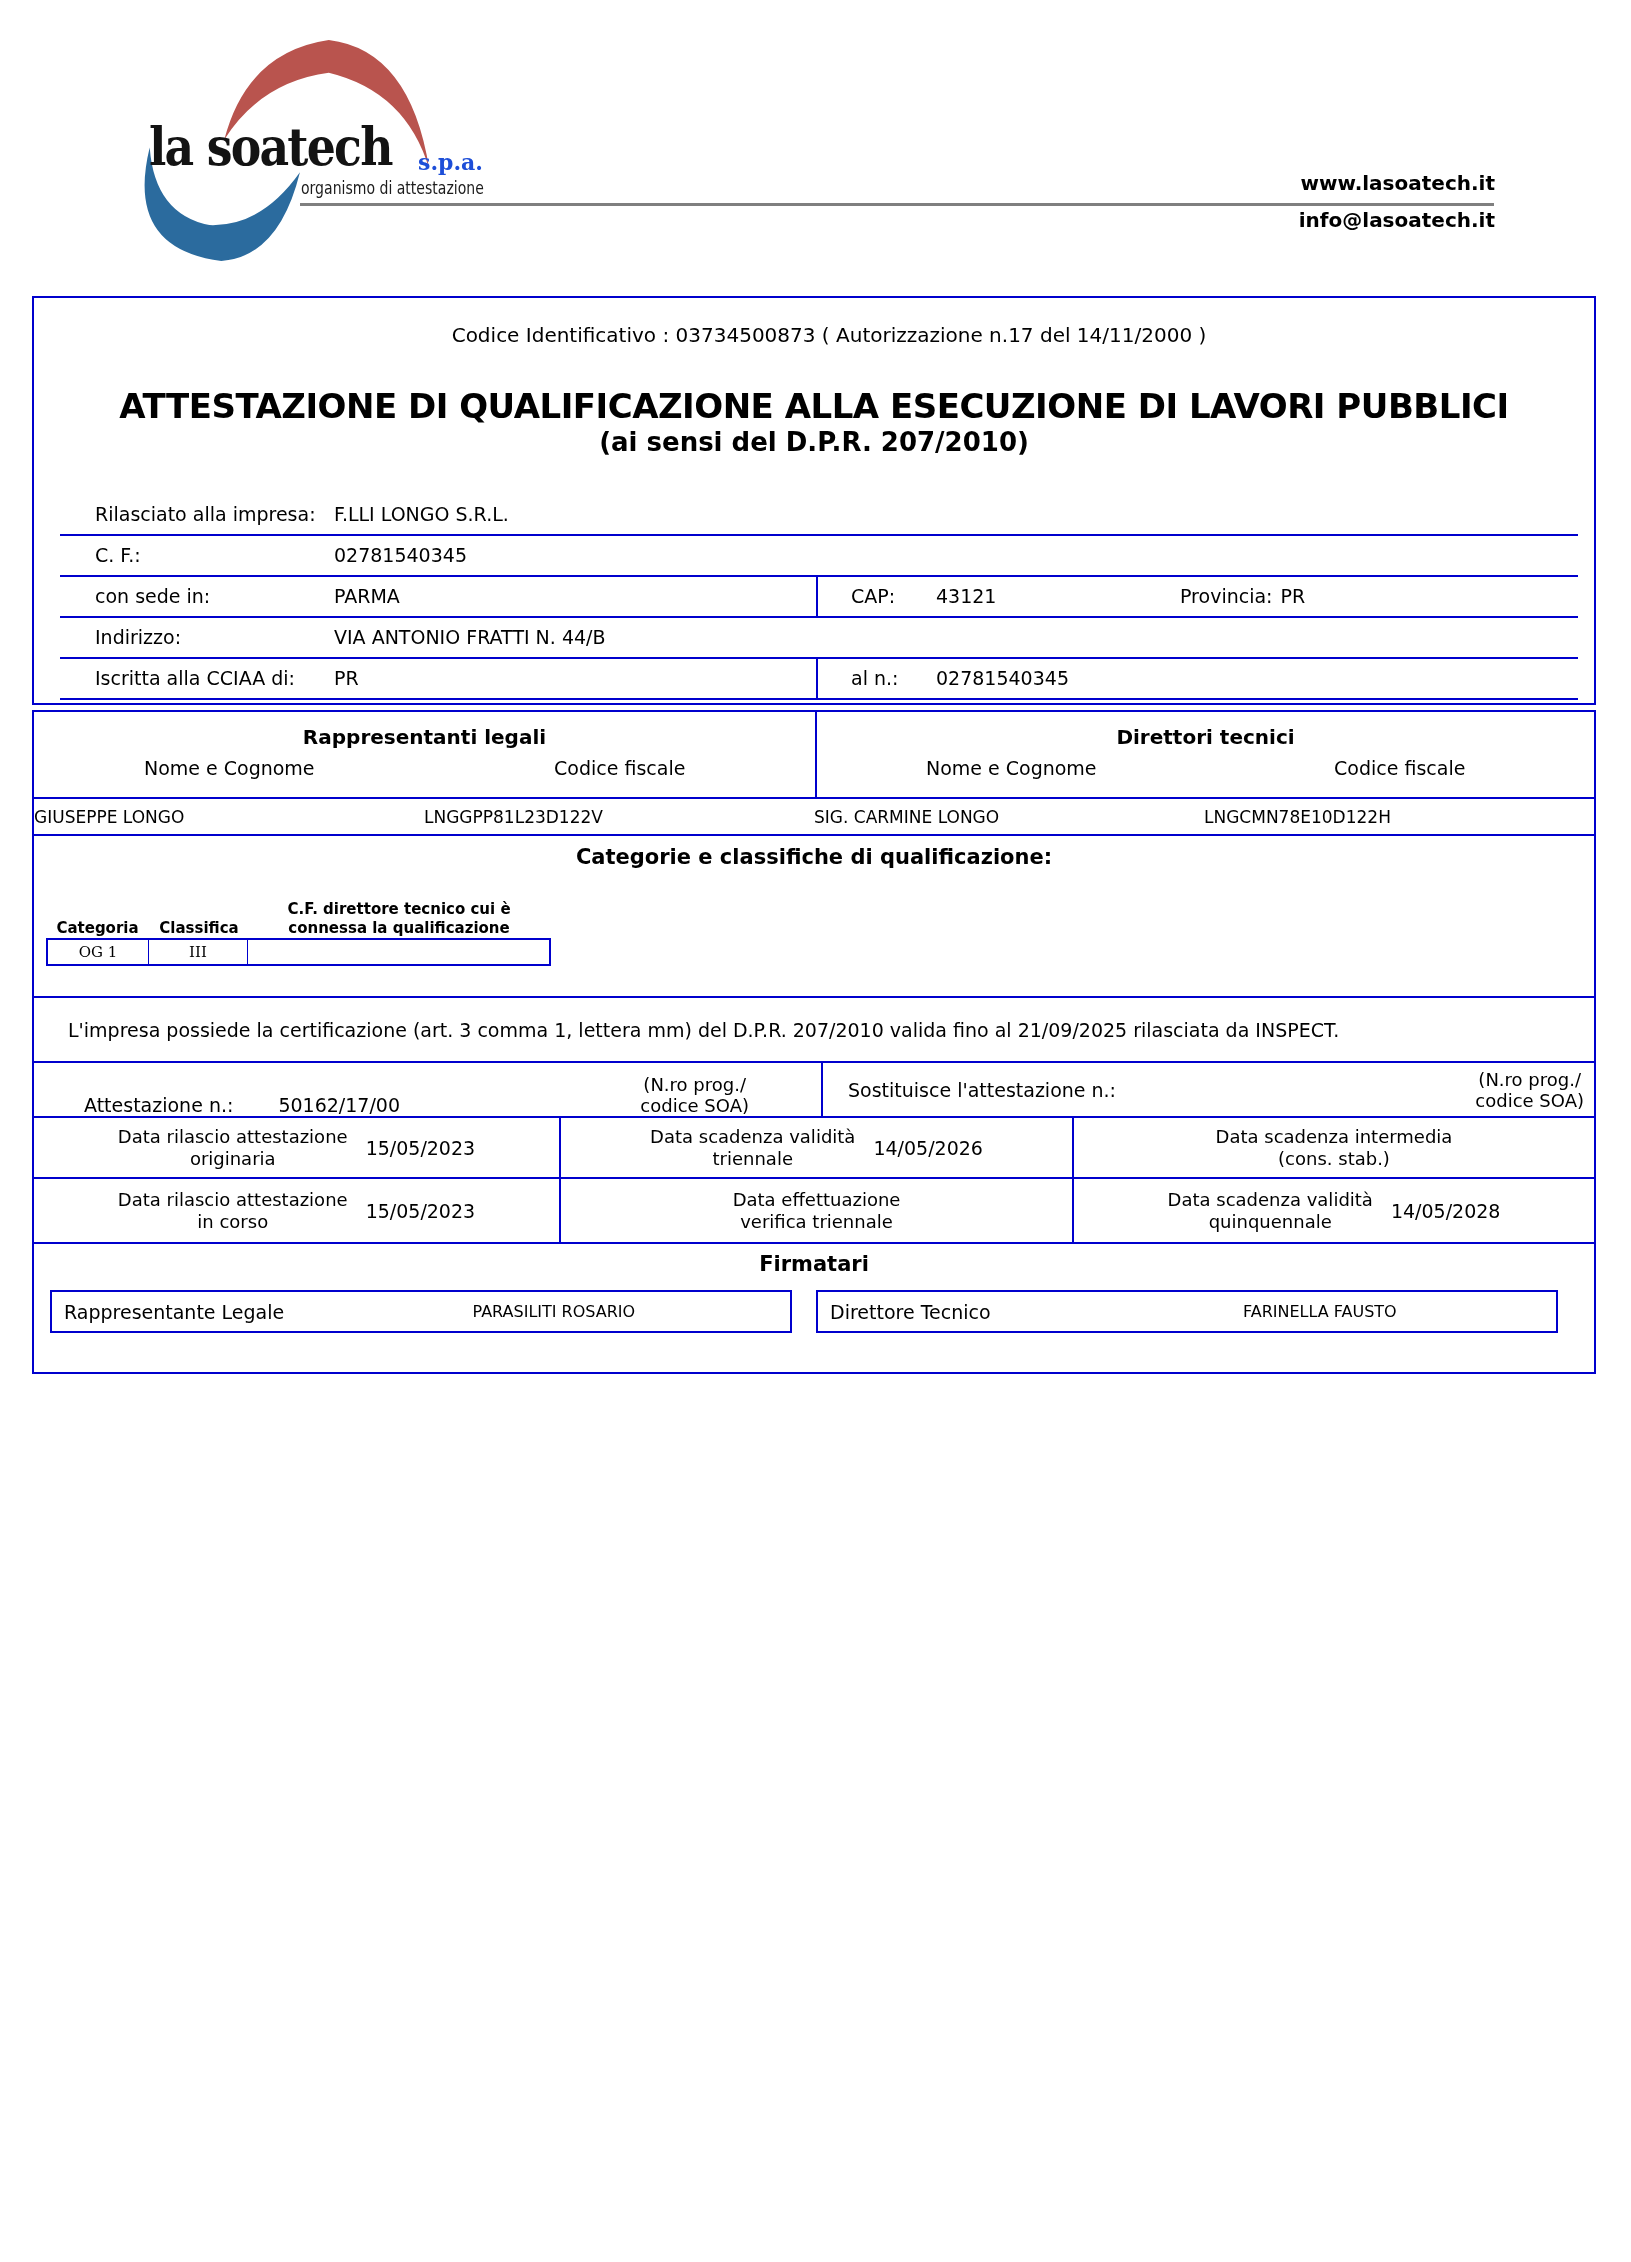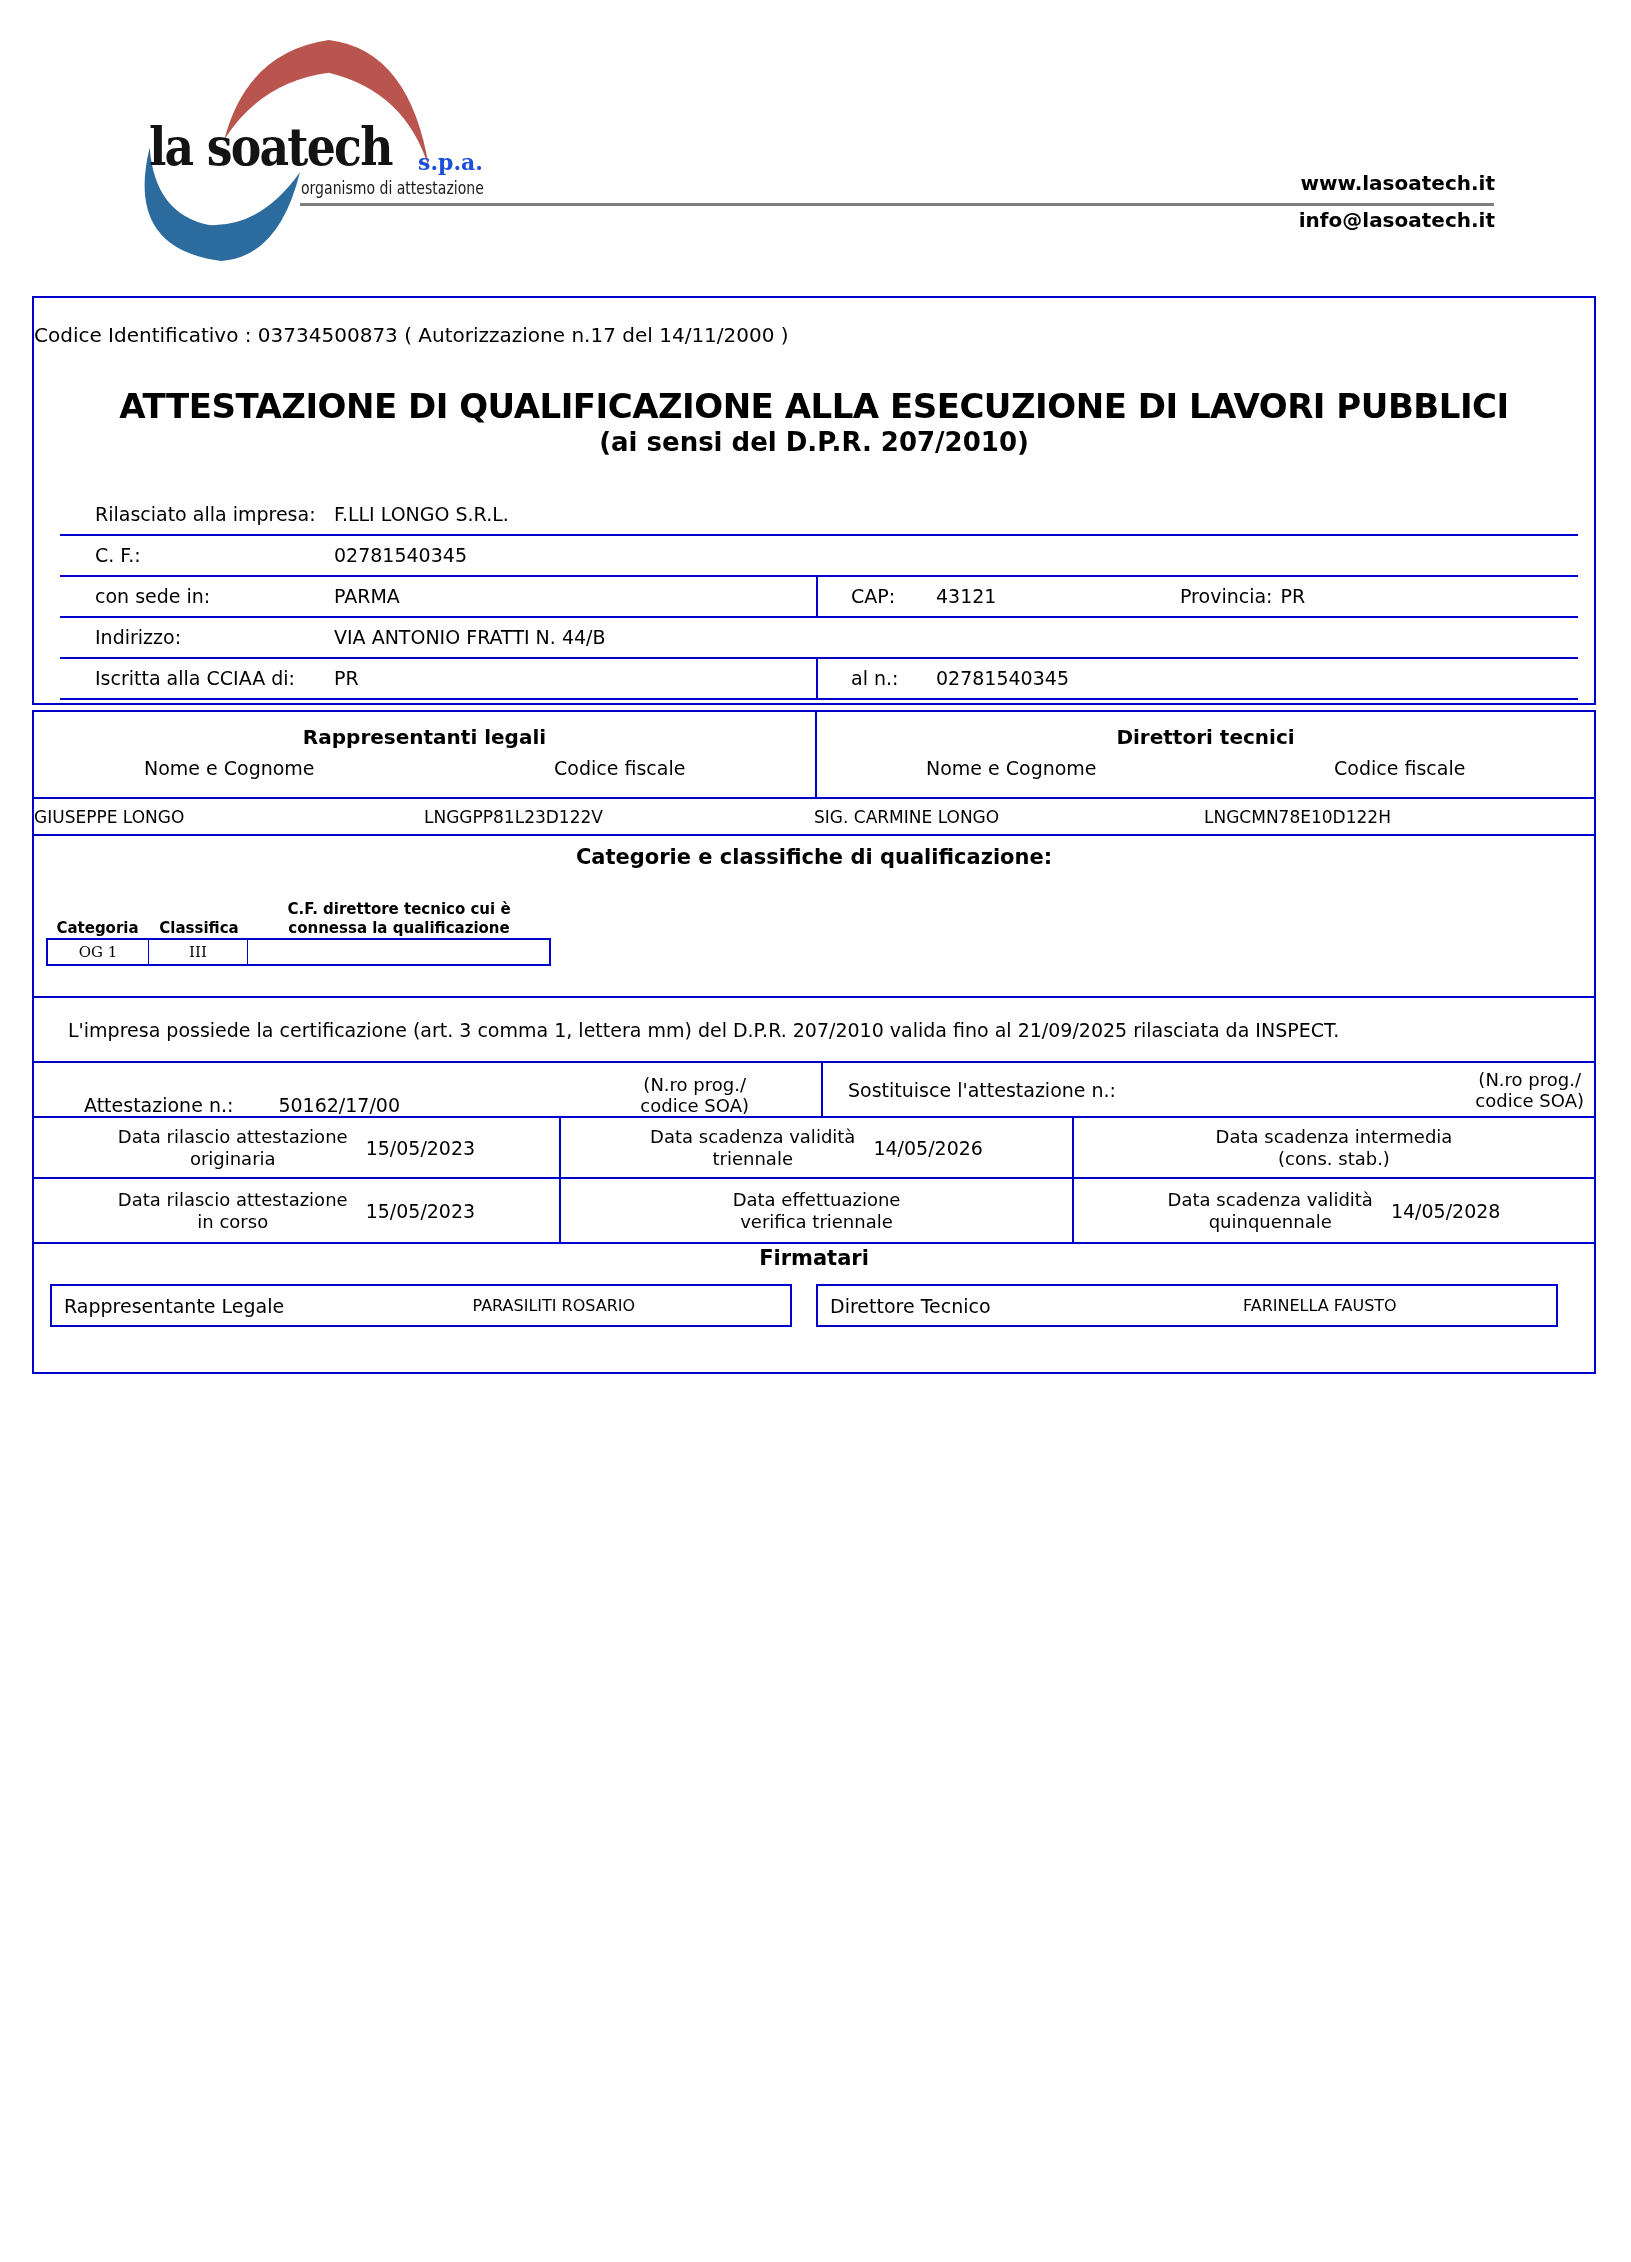--- a/index.html
+++ b/index.html
@@ -20,21 +20,21 @@
   .site { position:absolute; right:137px; top:171px; font-weight:bold; font-size:20px; white-space:nowrap; }
   .mail { position:absolute; right:137px; top:208px; font-weight:bold; font-size:20px; white-space:nowrap; }
 
   
   .bx { position:absolute; left:32px; width:1564px; border:2px solid #0000cd; background:#fff; }
   .box1 { top:296px; height:409px; }
   .box2 { top:710px; height:664px; }
   .hline { height:2px; background:#0000cd; }
 
   
-  .code-line { margin-top:24px; font-size:20px; line-height:26px; }
+  .code-line { margin-top:24px; text-align:center; font-size:20px; line-height:26px;padding-left:30px; }
   .doc-title { margin-top:38px; text-align:center; font-weight:bold; font-size:34px; line-height:40px;
                letter-spacing:-0.5px; white-space:nowrap; }
   .doc-subtitle { text-align:center; font-weight:bold; font-size:26px; line-height:32px; }
   .fields { margin-top:37px; }
   .f-row { position:relative; height:41px; font-size:19px; line-height:39px; white-space:nowrap; }
   .f-row::after { content:""; position:absolute; left:26px; right:16px; bottom:0; height:2px; background:#0000cd; }
   .f-full { padding-left:61px; }
   .f-split { display:grid; grid-template-columns:782px 1fr; }
   .f-left { padding-left:61px; }
   .f-right { border-left:2px solid #0000cd; padding-left:33px; }
@@ -80,21 +80,21 @@
   
   .drow { display:grid; grid-template-columns:525px 513px 1fr; }
   .drow1 { height:59px; } .drow2 { height:63px; }
   .dcell { display:flex; align-items:center; justify-content:center; }
   .dcell + .dcell { border-left:2px solid #0000cd; }
   .dlab { text-align:center; font-size:18px; line-height:22px; }
   .dval { font-size:19px; margin-left:18px; }
 
   
   .firm { height:131px; }
-  .firm-title { margin-top:1px; text-align:center; font-weight:bold; font-size:21px; line-height:27px; }
+  .firm-title { margin-top:7px; text-align:center; font-weight:bold; font-size:21px; line-height:27px; }
   .sig-row { display:flex; margin:12px 36px 0 16px; gap:24px; }
   .sig-box { flex:1; height:43px; border:2px solid #0000cd; display:grid;
              grid-template-columns:36% 1fr; align-items:center; }
   .sig-lab { padding-left:12px; font-size:19px; white-space:nowrap; }
   .sig-name { text-align:center; font-size:16px; white-space:nowrap; }
 </style>
 </head>
 <body>
 
 <div class="page">

